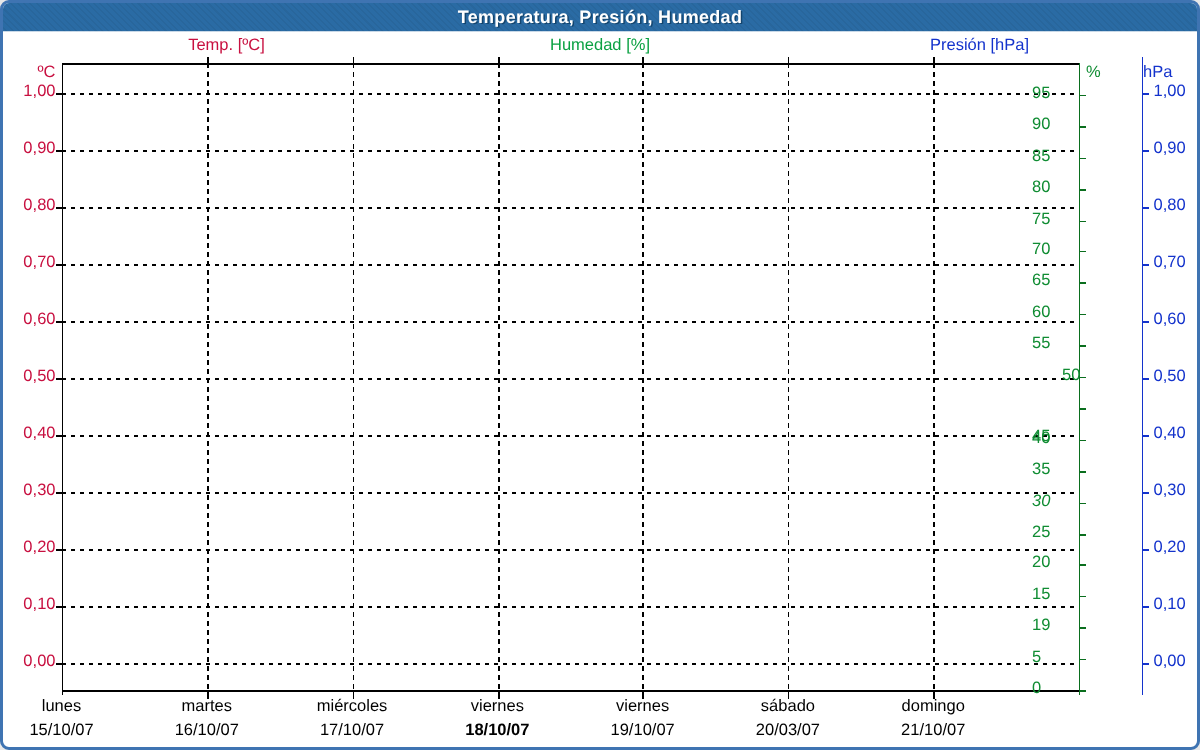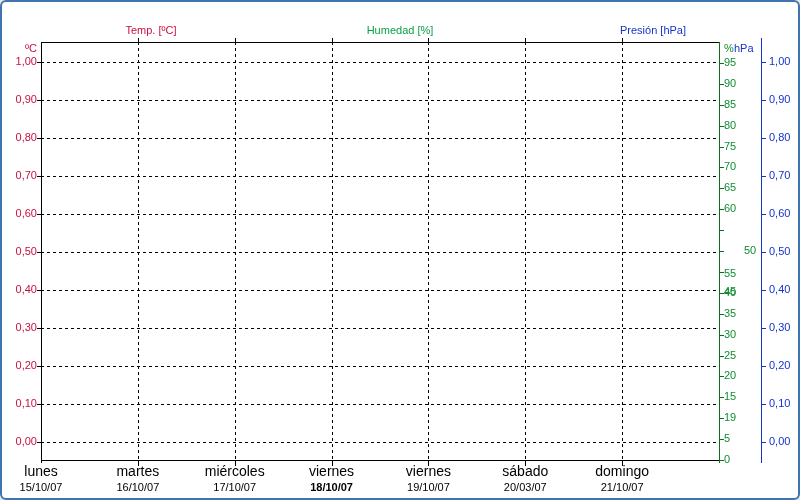--- a/index.html
+++ b/index.html
@@ -21,34 +21,37 @@
     color:#ffffff;font-size:12px;font-weight:bold;
     text-shadow:1px 1px 0 #14456e;letter-spacing:0.2px;
   }
   .lg{position:absolute;top:24px;transform:translateX(-50%);font-size:11px;white-space:nowrap;}
   .lg.temp{color:#c81040;}
   .lg.hum{color:#0aa142;}
   .lg.pres{color:#1433cc;}
   svg{position:absolute;left:0;top:0;}
   .tick{position:absolute;font-size:11px;line-height:13px;white-space:nowrap;}
   .tick.t{left:0;width:37px;text-align:right;color:#c81040;}
-  .tick.h{left:724px;color:#0f8c32;text-align:right;}
+  .tick.h{left:688px;color:#0f8c32;text-align:right;}
   .tick.p{left:769px;color:#1433cc;}
   .axhdr{position:absolute;top:42px;font-size:11px;line-height:13px;white-space:nowrap;}
   .axhdr.t{left:0;width:37px;text-align:right;color:#c81040;}
   .axhdr.h{left:724px;color:#0f8c32;}
-  .axhdr.p{left:734px;color:#1433cc;}
-  .day{position:absolute;top:465px;transform:translateX(-50%);font-size:14px;line-height:13px;color:#000;white-space:nowrap;}
+  .axhdr.p{left:762px;color:#1433cc;}
+  .day{position:absolute;top:465px;transform:translateX(-50%);font-size:11px;line-height:13px;color:#000;white-space:nowrap;}
   .date{position:absolute;top:481px;transform:translateX(-50%);font-size:11px;line-height:13px;color:#000;white-space:nowrap;}
 </style>
 </head>
 <body>
 
 <div class="window">
   <div class="layer">
+    <div class="titlebar">
+      <span>Temperatura, Presión, Humedad</span>
+    </div>
     <span class="lg temp" style="left:151px">Temp. [ºC]</span>
     <span class="lg hum" style="left:400px">Humedad [%]</span>
     <span class="lg pres" style="left:653px">Presión [hPa]</span>
 
     <svg id="gridsvg" width="800" height="500">
         <line x1="41" y1="62.5" x2="719" y2="62.5" stroke="#000000" stroke-width="1" shape-rendering="crispEdges" stroke-dasharray="3,3"></line>
         <line x1="37" y1="62.5" x2="41" y2="62.5" stroke="#000000" stroke-width="1" shape-rendering="crispEdges"></line>
         <line x1="762" y1="62.5" x2="766" y2="62.5" stroke="#1433cc" stroke-width="1" shape-rendering="crispEdges"></line>
         <line x1="41" y1="100.5" x2="719" y2="100.5" stroke="#000000" stroke-width="1" shape-rendering="crispEdges" stroke-dasharray="3,3"></line>
         <line x1="37" y1="100.5" x2="41" y2="100.5" stroke="#000000" stroke-width="1" shape-rendering="crispEdges"></line>
@@ -153,26 +156,26 @@
         <div class="tick t" style="top: 435px;">0,00</div>
         <div class="tick p" style="top: 435px;">0,00</div>
         <div class="tick h" style="top: 55.9px;">95</div>
         <div class="tick h" style="top: 76.8px;">90</div>
         <div class="tick h" style="top: 97.7px;">85</div>
         <div class="tick h" style="top: 118.6px;">80</div>
         <div class="tick h" style="top: 139.5px;">75</div>
         <div class="tick h" style="top: 160.4px;">70</div>
         <div class="tick h" style="top: 181.3px;">65</div>
         <div class="tick h" style="top: 202.2px;">60</div>
-        <div class="tick h" style="top: 223.1px; margin-top: 44px;">55</div>
+        <div class="tick h" style="top: 223.1px;">55</div>
         <div class="tick h" style="top: 244px; margin-left: 20px;">50</div>
         <div class="tick h" style="top: 264.9px; margin-top: 20px;">45</div>
         <div class="tick h" style="top: 285.8px;">40</div>
         <div class="tick h" style="top: 306.7px;">35</div>
-        <div class="tick h" style="top: 327.6px;">30</div>
+        <div class="tick h" style="top: 327.6px; font-style: italic;">30</div>
         <div class="tick h" style="top: 348.5px;">25</div>
         <div class="tick h" style="top: 369.4px;">20</div>
         <div class="tick h" style="top: 390.3px;">15</div>
         <div class="tick h" style="top: 411.2px;">19</div>
         <div class="tick h" style="top: 432.1px;">5</div>
         <div class="tick h" style="top: 453px;">0</div>
         <div class="day" style="left: 41px;">lunes</div>
         <div class="date" style="left: 41px; text-align: center;">15/10/07</div>
         <div class="day" style="left: 137.857px;">martes</div>
         <div class="date" style="left: 137.857px;">16/10/07</div>

